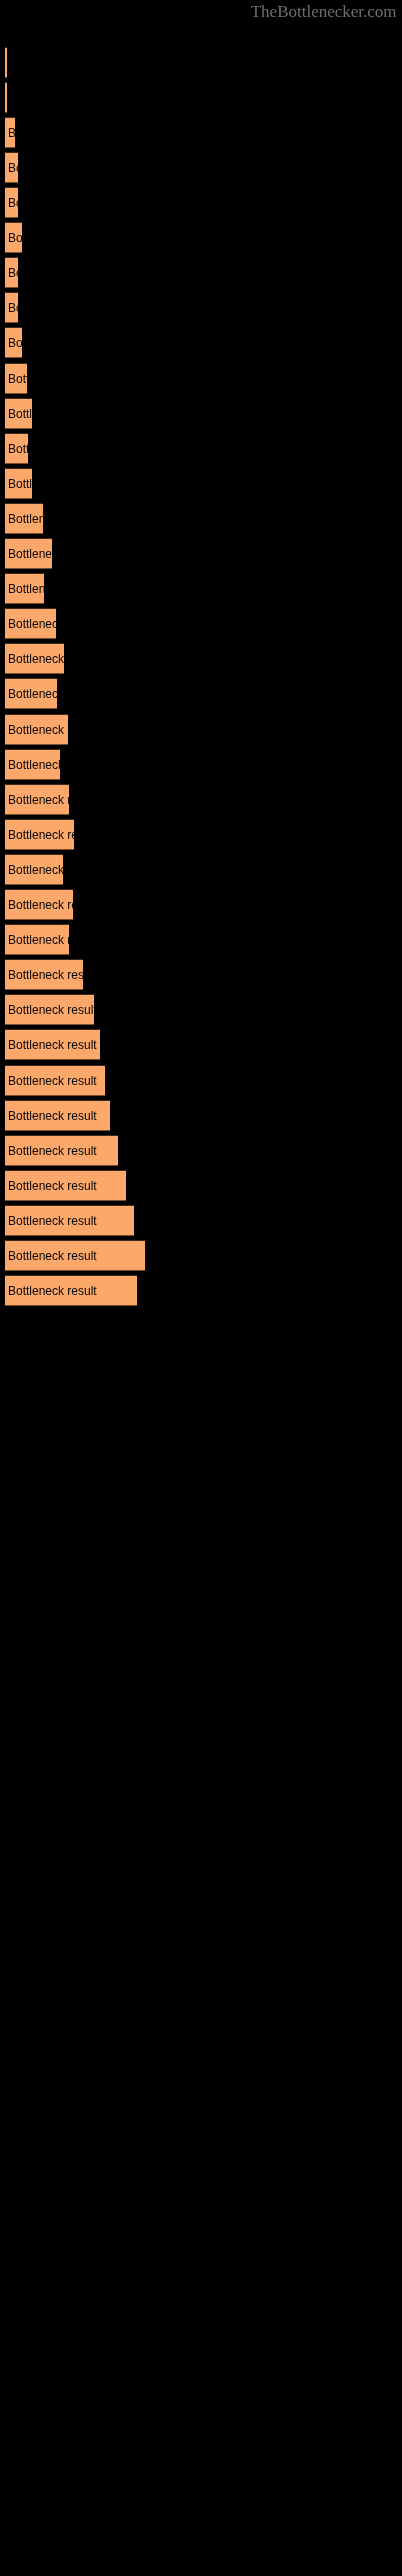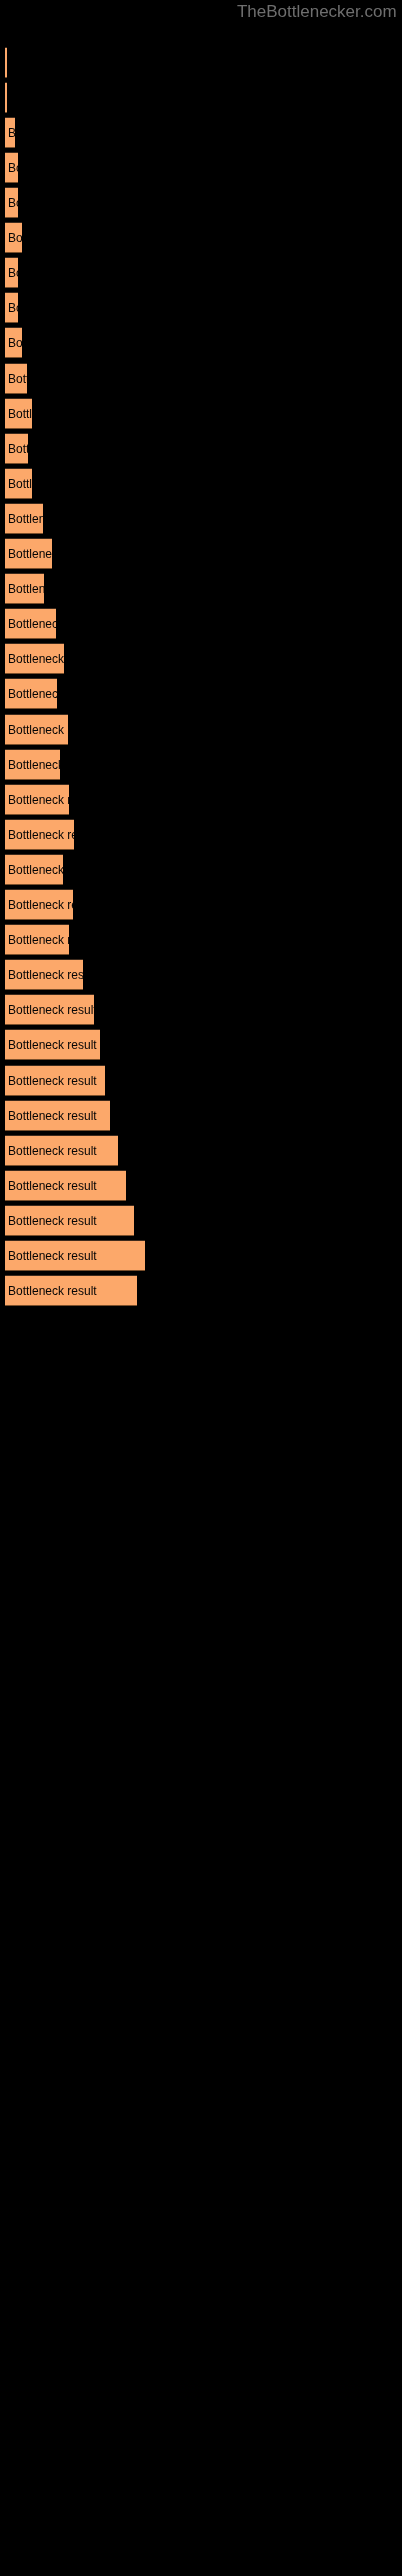--- a/index.html
+++ b/index.html
@@ -19,21 +19,21 @@
     left: 0;
     top: 0;
     width: 403px;
     height: 2576px;
     background: #000000;
   }
   #watermark {
     position: absolute;
     right: 6.4px;
     top: 0.8px;
-    font-family: Liberation Sans, sans-serif;
+    font-family: Liberation Serif, serif;
     font-size: 17px;
     color: #6e6e6e;
     letter-spacing: 0px;
     white-space: nowrap;
     line-height: 21px;
   }
   #bars-layer {
     position: absolute;
     left: 0;
     top: 0;

